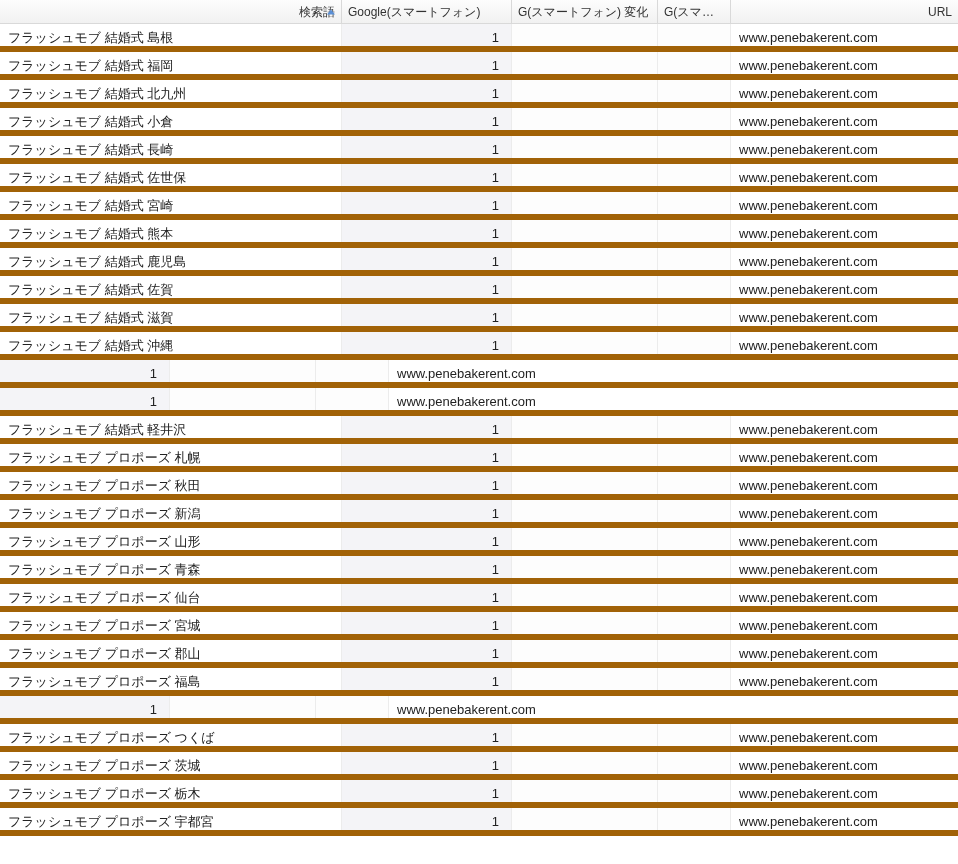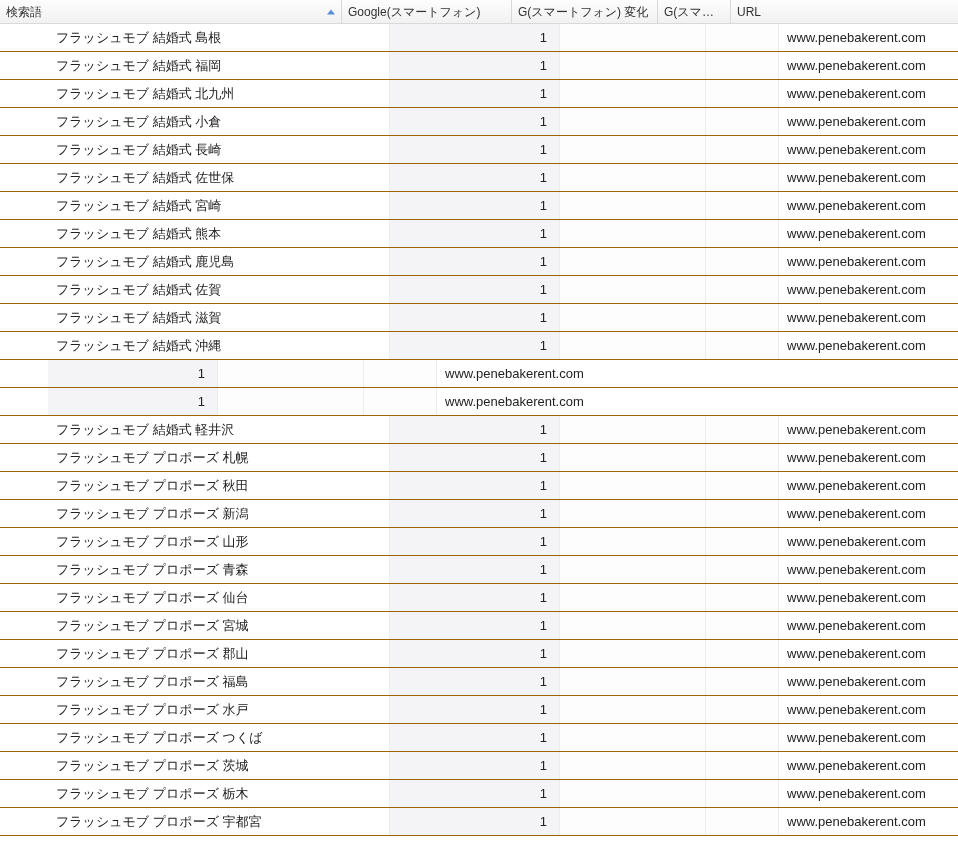--- a/index.html
+++ b/index.html
@@ -26,40 +26,40 @@
     color: #333;
   }
   .header-cell {
     border-right: 1px solid #d9d9d9;
     padding: 0 6px;
     white-space: nowrap;
     overflow: hidden;
     text-overflow: ellipsis;
     position: relative;
     cursor: pointer;
+    text-align: right;
   }
   .header-cell.right { text-align: left; }
   .sort-asc {
     position: absolute;
     right: 6px;
     top: 50%;
     transform: translateY(-50%);
     width: 0; height: 0;
     border-left: 4px solid transparent;
     border-right: 4px solid transparent;
     border-bottom: 5px solid #5a8fd6;
   }
   .body {
   }
   .row {
     display: flex;
     height: 28px;
     line-height: 28px;
-    border-bottom: 1px solid #a16207;
-    padding-left: 48px;
+    border-bottom: 6px solid #a16207;
   }
   .cell {
     border-right: 1px solid #ececec;
     padding: 0 8px;
     white-space: nowrap;
     overflow: hidden;
     text-overflow: ellipsis;
   }
   .cell.num {
     text-align: right;
@@ -261,21 +261,20 @@
         <div class="cell c4">www.penebakerent.com</div>
       </div>
       <div class="row">
         <div class="cell c0">フラッシュモブ プロポーズ 福島</div>
         <div class="cell c1 num">1</div>
         <div class="cell c2 empty-num"></div>
         <div class="cell c3 empty-num"></div>
         <div class="cell c4">www.penebakerent.com</div>
       </div>
       <div class="row">
-        <div class="cell c0">フラッシュモブ プロポーズ 水戸</div>
         <div class="cell c1 num">1</div>
         <div class="cell c2 empty-num"></div>
         <div class="cell c3 empty-num"></div>
         <div class="cell c4">www.penebakerent.com</div>
       </div>
       <div class="row">
         <div class="cell c0">フラッシュモブ プロポーズ つくば</div>
         <div class="cell c1 num">1</div>
         <div class="cell c2 empty-num"></div>
         <div class="cell c3 empty-num"></div>

